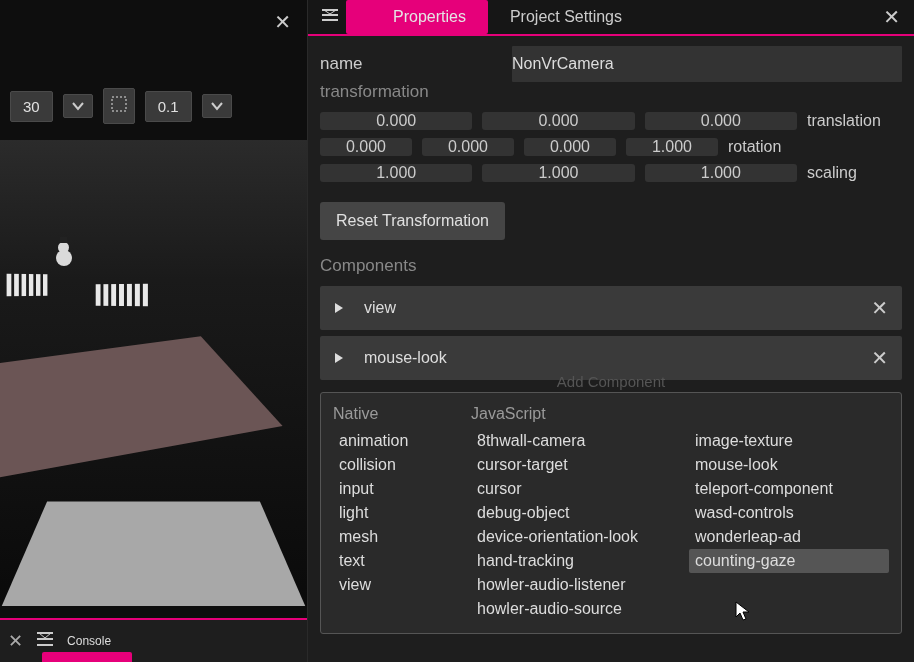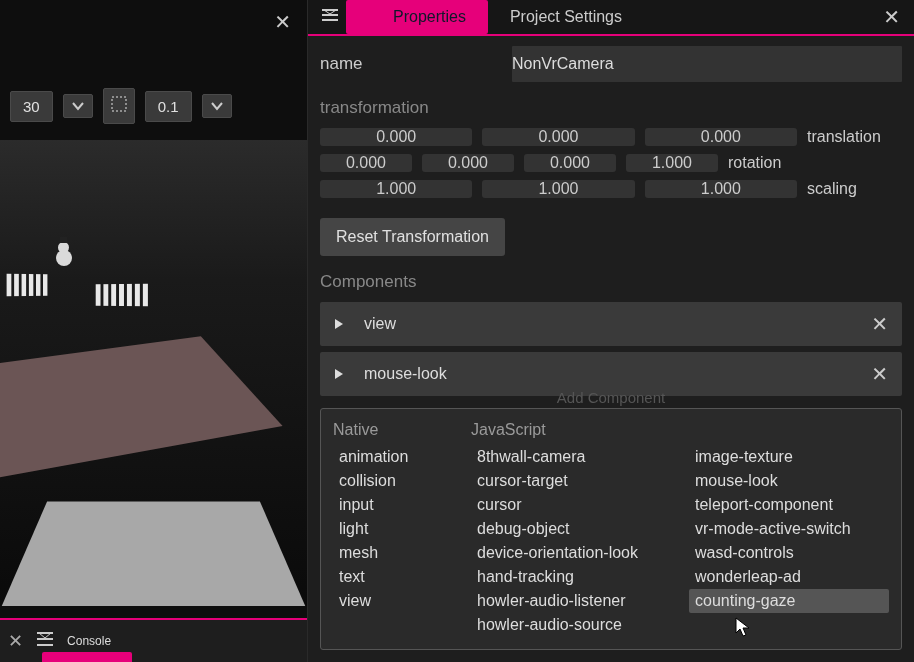--- a/index.html
+++ b/index.html
@@ -25,24 +25,24 @@
 .snowman .hat { width: 7px; height: 6px; background: #222; position: absolute; bottom: 23px; left: 4px; }
 .bottom-bar { position: absolute; bottom: 0; left: 0; right: 0; height: 44px; background: #1e1e1e; border-top: 2px solid #e6007a; display: flex; align-items: center; padding: 0 8px; gap: 14px; }
 .bottom-close { font-size: 18px; color: #aaa; }
 .hamb { color: #ccc; }
 .console-lbl { font-size: 12px; color: #ddd; }
 .pink-tab-stub { position: absolute; bottom: -8px; left: 42px; width: 90px; height: 18px; background: #e6007a; border-radius: 2px 2px 0 0; }
 .right-panel { flex: 1; background: #1e1e1e; display: flex; flex-direction: column; }
 .tab-row { display: flex; align-items: center; height: 36px; background: #161616; border-bottom: 2px solid #e6007a; padding-left: 6px; }
 .tab-hamb { padding: 0 8px; color: #ccc; }
 .tab { padding: 8px 22px; font-size: 16px; color: #ccc; }
-.tab.active { background: #e6007a; color: #0f172a; border-radius: 2px; padding-left: 47px; }
+.tab.active { background: #e6007a; color: #e5e5e5; border-radius: 2px; padding-left: 47px; }
 .tab-close { margin-left: auto; margin-right: 14px; font-size: 20px; color: #ccc; }
 .panel-body { padding: 10px 12px; flex: 1; overflow: hidden; position: relative; }
-.name-row { display: flex; gap: 12px; align-items: center; margin-bottom: 16px; }
+.name-row { display: flex; gap: 12px; align-items: center; }
 .name-lbl { font-size: 17px; color: #ccc; width: 180px; }
 .name-inp { flex: 1; background: #333; border: none; padding: 9px 0; font-size: 16px; color: #ddd; border-radius: 1px; }
 .section-h { font-size: 17px; color: #888; margin-bottom: 10px; }
 .xform-row { display: flex; gap: 10px; align-items: center; margin-bottom: 8px; }
 .xform-row.r4 .val-box { flex: 0 0 auto; width: 92px; }
 .val-box { flex: 1; background: #333; padding: 0 0; text-align: center; font-size: 16px; color: #ccc; border-radius: 3px; }
 .xform-lbl { font-size: 16px; color: #ccc; width: 95px; }
 .reset-btn { background: #454545; border: none; padding: 10px 16px; font-size: 16px; color: #e0e0e0; border-radius: 3px; margin-top: 12px; }
 .components { margin-top: 16px; }
 .comp-row { background: #3a3a3a; padding: 10px 14px; border-radius: 2px; display: flex; align-items: center; gap: 20px; margin-bottom: 6px; }
@@ -211,21 +211,20 @@
               <div class="col-item">device-orientation-look</div>
               <div class="col-item">hand-tracking</div>
               <div class="col-item">howler-audio-listener</div>
               <div class="col-item">howler-audio-source</div>
             </div>
             <div class="col" style="width:200px">
               <div class="col-h">&nbsp;</div>
               <div class="col-item">image-texture</div>
               <div class="col-item">mouse-look</div>
               <div class="col-item">teleport-component</div>
-              <div class="col-item">vr-mode-active-switch</div>
               <div class="col-item">wasd-controls</div>
               <div class="col-item">wonderleap-ad</div>
               <div class="col-item highlighted">counting-gaze</div>
             </div>
           </div>
           <svg class="cursor-arrow" width="18" height="22" viewBox="0 0 18 22">
             <path d="M1 1 L1 16 L5 12 L8 19 L11 18 L8 11 L14 11 Z" fill="#fff" stroke="#000" stroke-width="1"></path>
           </svg>
         </div>
       </div>

